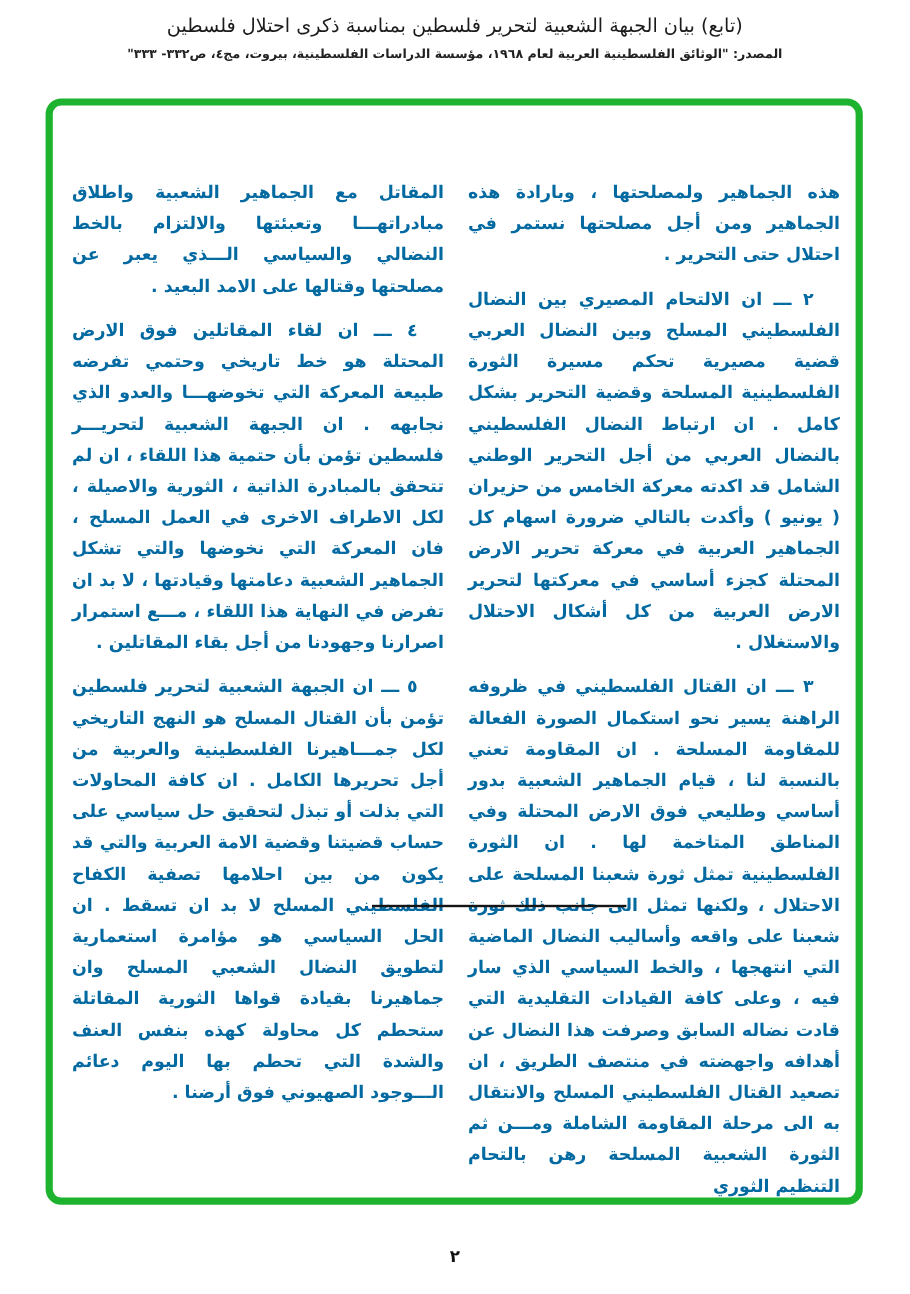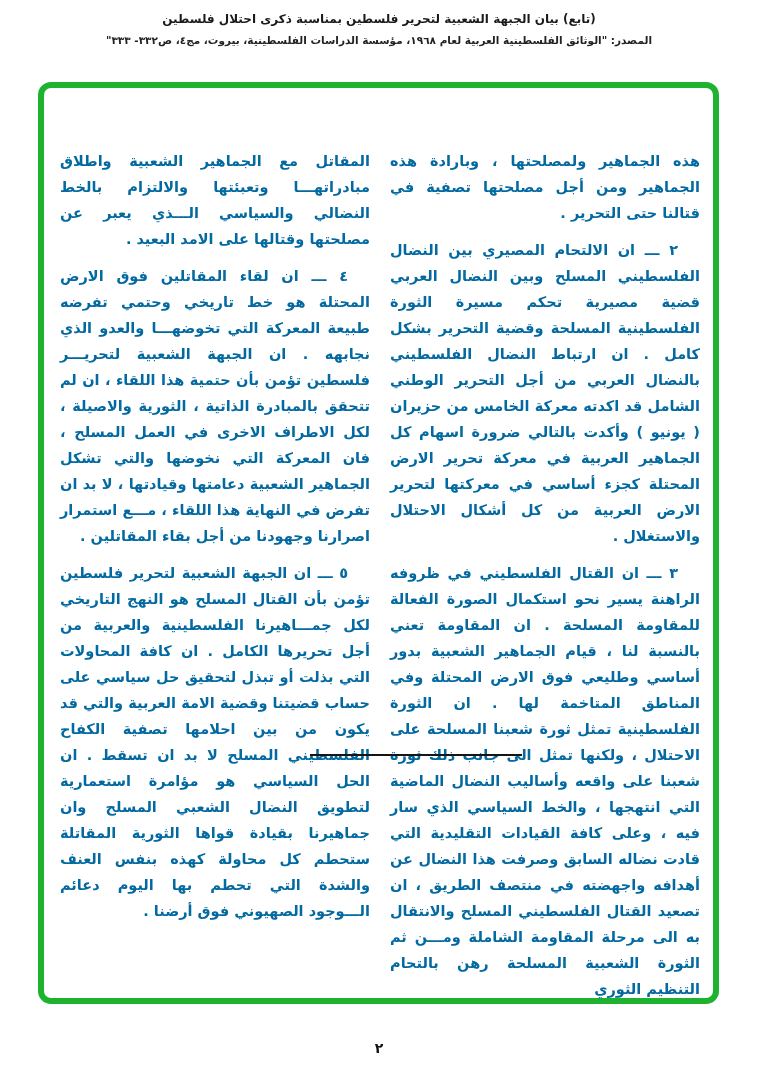--- a/index.html
+++ b/index.html
@@ -11,21 +11,21 @@
     color: #1b1b1b;
     overflow: hidden;
   }
   .page { position: absolute; inset: 0; background: #ffffff; }
 
   .header {
     position: absolute; top: 12px; left: 0; width: 758px;
     text-align: center; direction: rtl;
   }
   .doc-title {
-    font-size: 12px; font-weight: bold;
+    font-size: 16px; font-weight: normal;
     letter-spacing: 0px;
   }
   .doc-source {
     font-size: 10.5px; font-weight: bold; margin-top: 8px;
     color: #222;
   }
 
   .frame {
     position: absolute;
     left: 38px; top: 82px;
@@ -77,21 +77,21 @@
   <div class="header">
     <div class="doc-title">(تابع) بيان الجبهة الشعبية لتحرير فلسطين بمناسبة ذكرى احتلال فلسطين</div>
     <div class="doc-source">المصدر: "الوثائق الفلسطينية العربية لعام ١٩٦٨، مؤسسة الدراسات الفلسطينية، بيروت، مج٤، ص٣٣٢- ٣٣٣"</div>
   </div>
 
   <div class="frame" style="border-color: rgb(29, 179, 46);">
 
     <div class="columns">
 
       <div class="col">
-        <p>هذه الجماهير ولمصلحتها ، وبارادة هذه الجماهير ومن أجل مصلحتها تصفية في قتالنا حتى التحرير .</p>
+        <p>هذه الجماهير ولمصلحتها ، وبارادة هذه الجماهير ومن أجل مصلحتها نستمر في احتلال حتى التحرير .</p>
         <p class="indent">٢ ـــ ان الالتحام المصيري بين النضال الفلسطيني المسلح وبين النضال العربي قضية مصيرية تحكم مسيرة الثورة الفلسطينية المسلحة وقضية التحرير بشكل كامل . ان ارتباط النضال الفلسطيني بالنضال العربي من أجل التحرير الوطني الشامل قد اكدته معركة الخامس من حزيران ( يونيو ) وأكدت بالتالي ضرورة اسهام كل الجماهير العربية في معركة تحرير الارض المحتلة كجزء أساسي في معركتها لتحرير الارض العربية من كل أشكال الاحتلال والاستغلال .</p>
         <p class="indent">٣ ـــ ان القتال الفلسطيني في ظروفه الراهنة يسير نحو استكمال الصورة الفعالة للمقاومة المسلحة . ان المقاومة تعني بالنسبة لنا ، قيام الجماهير الشعبية بدور أساسي وطليعي فوق الارض المحتلة وفي المناطق المتاخمة لها . ان الثورة الفلسطينية تمثل ثورة شعبنا المسلحة على الاحتلال ، ولكنها تمثل الى جانب ذلك ثورة شعبنا على واقعه وأساليب النضال الماضية التي انتهجها ، والخط السياسي الذي سار فيه ، وعلى كافة القيادات التقليدية التي قادت نضاله السابق وصرفت هذا النضال عن أهدافه واجهضته في منتصف الطريق ، ان تصعيد القتال الفلسطيني المسلح والانتقال به الى مرحلة المقاومة الشاملة ومـــن ثم الثورة الشعبية المسلحة رهن بالتحام التنظيم الثوري</p>
       </div>
 
       <div class="col">
         <p>المقاتل مع الجماهير الشعبية واطلاق مبادراتهـــا وتعبئتها والالتزام بالخط النضالي والسياسي الـــذي يعبر عن مصلحتها وقتالها على الامد البعيد .</p>
         <p class="indent">٤ ـــ ان لقاء المقاتلين فوق الارض المحتلة هو خط تاريخي وحتمي تفرضه طبيعة المعركة التي تخوضهـــا والعدو الذي نجابهه . ان الجبهة الشعبية لتحريـــر فلسطين تؤمن بأن حتمية هذا اللقاء ، ان لم تتحقق بالمبادرة الذاتية ، الثورية والاصيلة ، لكل الاطراف الاخرى في العمل المسلح ، فان المعركة التي نخوضها والتي تشكل الجماهير الشعبية دعامتها وقيادتها ، لا بد ان تفرض في النهاية هذا اللقاء ، مـــع استمرار اصرارنا وجهودنا من أجل بقاء المقاتلين .</p>
         <p class="indent">٥ ـــ ان الجبهة الشعبية لتحرير فلسطين تؤمن بأن القتال المسلح هو النهج التاريخي لكل جمـــاهيرنا الفلسطينية والعربية من أجل تحريرها الكامل . ان كافة المحاولات التي بذلت أو تبذل لتحقيق حل سياسي على حساب قضيتنا وقضية الامة العربية والتي قد يكون من بين احلامها تصفية الكفاح الفلسطيني المسلح لا بد ان تسقط . ان الحل السياسي هو مؤامرة استعمارية لتطويق النضال الشعبي المسلح وان جماهيرنا بقيادة قواها الثورية المقاتلة ستحطم كل محاولة كهذه بنفس العنف والشدة التي تحطم بها اليوم دعائم الـــوجود الصهيوني فوق أرضنا .</p>
       </div>
 

